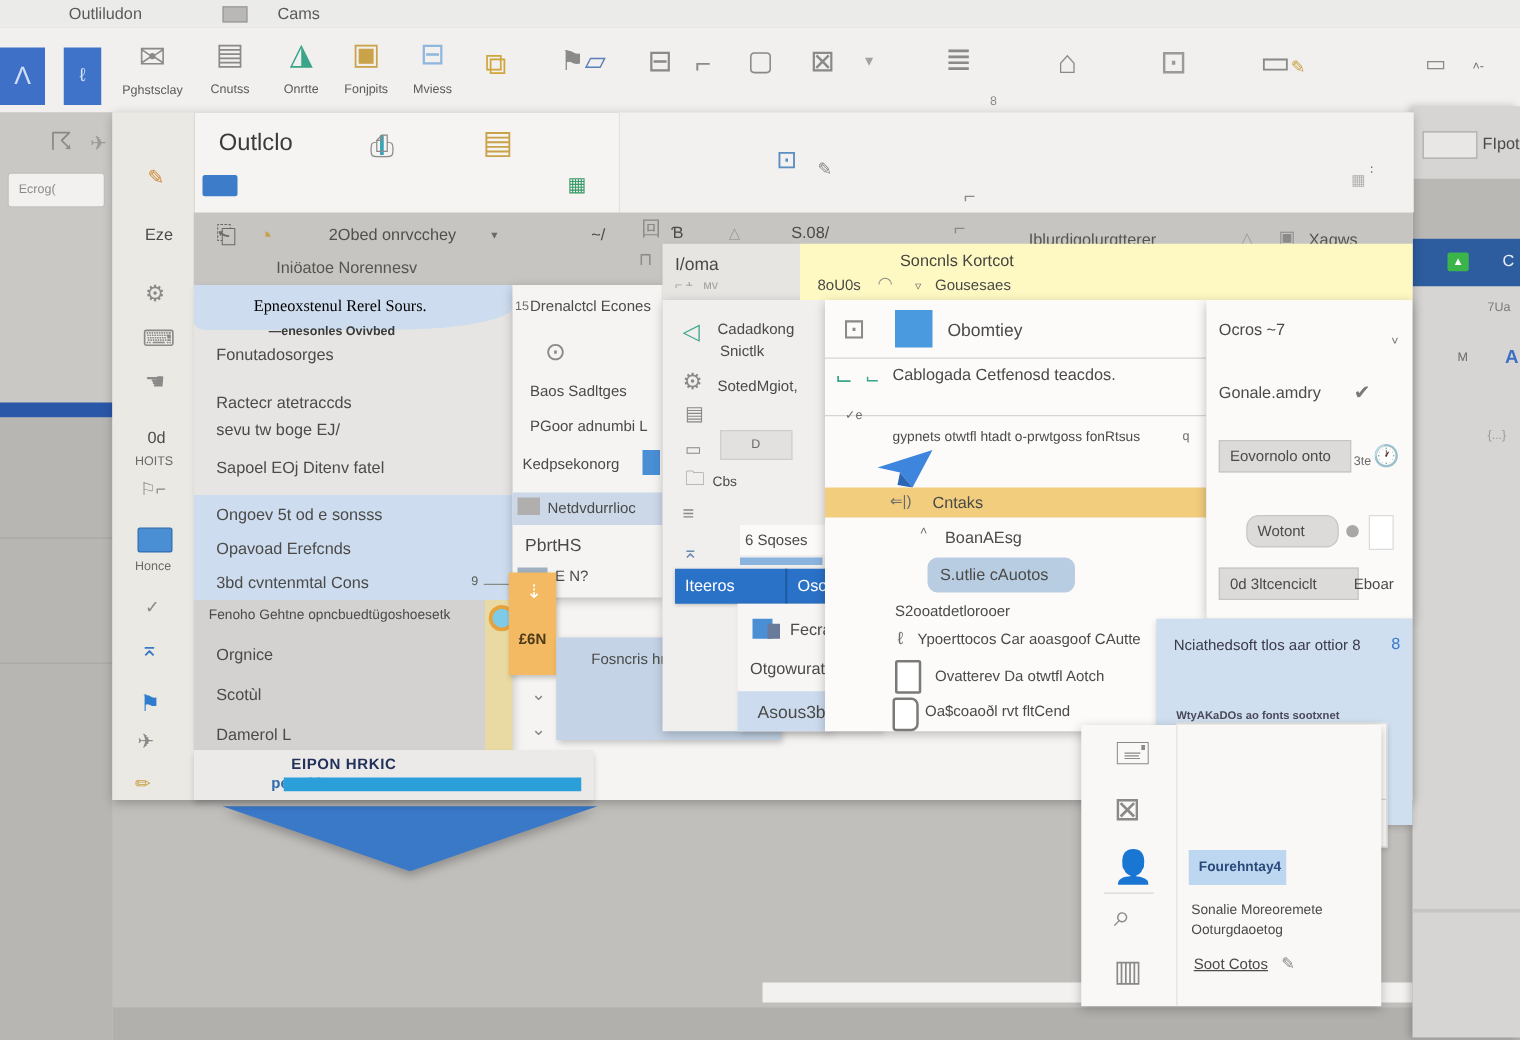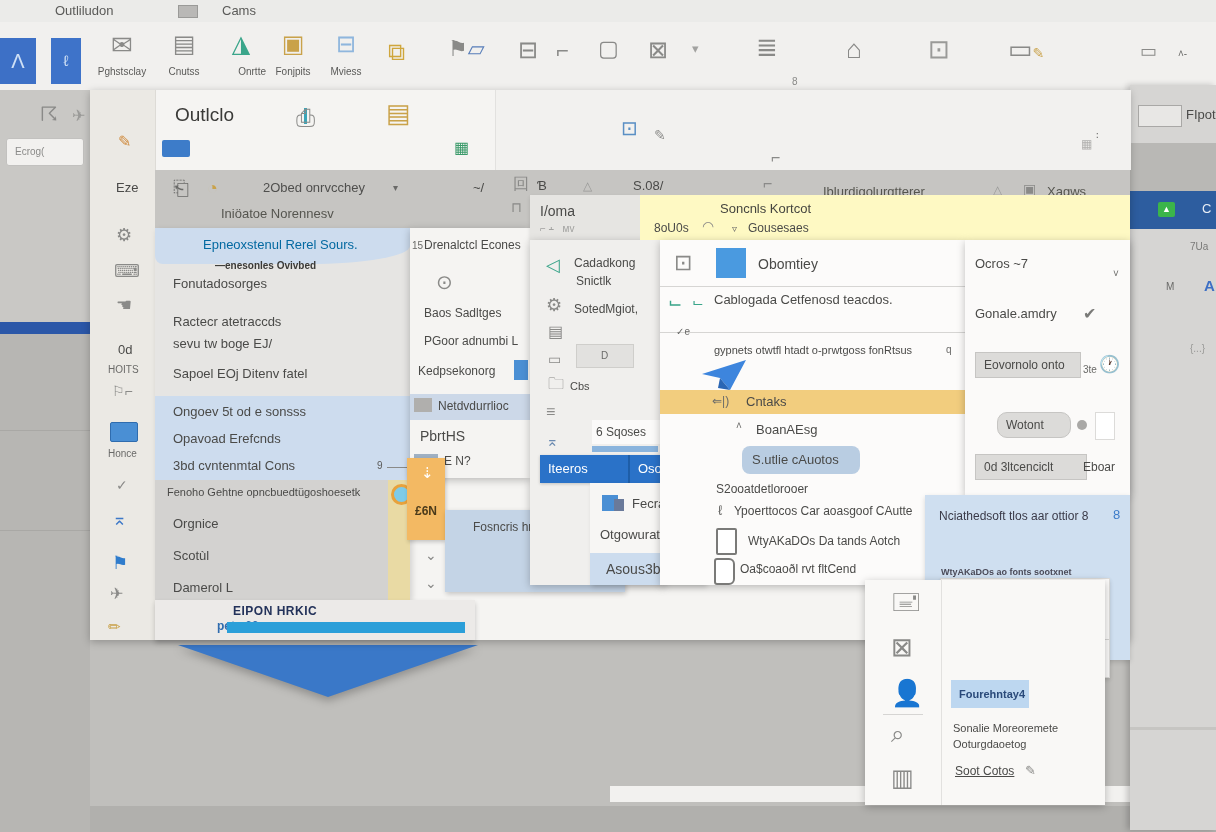--- a/index.html
+++ b/index.html
@@ -39,21 +39,21 @@
   <div class="p" style="left:92px;top:10px;width:60px;text-align:center;">
     <span class="ico" style="font-size:26px;">✉</span>
     <div class="tiny" style="margin-top:8px;color:#5a5a58;">Pghstsclay</div>
   </div>
   <div class="p" style="left:158px;top:10px;width:52px;text-align:center;">
     <span class="ico" style="font-size:24px;">▤</span>
     <div class="tiny" style="margin-top:10px;color:#5a5a58;">Cnutss</div>
   </div>
   <div class="p" style="left:216px;top:10px;width:50px;text-align:center;">
     <span class="ico" style="font-size:24px;color:#3aa58a;">◮</span>
-    <div class="tiny" style="margin-top:10px;color:#5a5a58;text-align:right;">Onrtte</div>
+    <div class="tiny" style="margin-top:10px;color:#5a5a58;">Onrtte</div>
   </div>
   <div class="p" style="left:266px;top:10px;width:54px;text-align:center;">
     <span class="ico" style="font-size:24px;color:#c9a24a;">▣</span>
     <div class="tiny" style="margin-top:10px;color:#5a5a58;">Fonjpits</div>
   </div>
   <div class="p" style="left:322px;top:10px;width:48px;text-align:center;">
     <span class="ico" style="font-size:24px;color:#8fb6dd;">⊟</span>
     <div class="tiny" style="margin-top:10px;color:#5a5a58;">Mviess</div>
   </div>
 
@@ -158,21 +158,21 @@
     <span class="p ico" style="left:608px;top:6px;font-size:16px;">⌐</span>
     <span class="p t" style="left:668px;top:14px;color:#55554f;">Iblurdigolurgtterer</span>
     <span class="p ico" style="left:838px;top:14px;font-size:12px;color:#9a9a98;">△</span>
     <span class="p ico" style="left:868px;top:12px;font-size:14px;">▣</span>
     <span class="p t" style="left:892px;top:14px;color:#55554f;">Xagws</span>
   </div>
 </div>
 
 <div class="p" style="left:155px;top:228px;width:255px;height:372px;background:#e6e5e3;box-shadow:2px 2px 6px rgba(0,0,0,.15);">
   <div class="p hl-blue" style="left:0;top:0;width:255px;height:36px;border-radius:0 0 40% 8px/0 0 18px 8px;"></div>
-  <span class="p t" style="left:48px;top:9px;color:#0369a1;">Epneoxstenul Rerel Sours.</span>
+  <span class="p t" style="left:48px;top:9px;color:#000000;font-family:Liberation Serif, serif;">Epneoxstenul Rerel Sours.</span>
   <span class="p tiny" style="left:60px;top:32px;color:#3a3a38;font-weight:bold;">—enesonles Ovivbed</span>
 
   <span class="p t" style="left:18px;top:48px;">Fonutadosorges</span>
   <span class="p t" style="left:18px;top:86px;">Ractecr atetraccds</span>
   <span class="p t" style="left:18px;top:108px;">sevu tw boge EJ/</span>
   <span class="p t" style="left:18px;top:138px;">Sapoel EOj Ditenv fatel</span>
 
   <div class="p hl-blue" style="left:0;top:168px;width:255px;height:84px;"></div>
   <span class="p t" style="left:18px;top:176px;">Ongoev 5t od e sonsss</span>
   <span class="p t" style="left:18px;top:203px;">Opavoad Erefcnds</span>
@@ -301,21 +301,21 @@
 
   <div class="p" style="left:82px;top:206px;width:118px;height:28px;background:#b9cde2;border-radius:8px;">
     <span class="t" style="margin-left:10px;line-height:28px;">S.utlie cAuotos</span>
   </div>
 
   <span class="p t" style="left:56px;top:242px;font-size:12px;">S2ooatdetlorooer</span>
   <span class="p" style="left:58px;top:262px;font-size:14px;color:#6a6a68;">ℓ</span>
   <span class="p t" style="left:74px;top:264px;font-size:12px;">Ypoerttocos Car aoasgoof CAutte</span>
 
   <span class="p cb" style="left:56px;top:288px;"></span>
-  <span class="p t" style="left:88px;top:294px;font-size:12px;">WtyAKaDOs Da tands Aotch</span>
+  <span class="p t" style="left:88px;top:294px;font-size:12px;">Ovatterev Da otwtfl Aotch</span>
   <span class="p cb" style="left:54px;top:318px;border-radius:3px 6px 6px 3px;"></span>
   <span class="p t" style="left:80px;top:322px;font-size:12px;">Oa$coaoðl rvt fltCend</span>
 </div>
 
 <div class="p panel" style="left:965px;top:240px;width:165px;height:255px;background:#fbfaf9;">
   <span class="p t" style="left:10px;top:16px;">Ocros ~7</span>
   <span class="p tiny" style="left:148px;top:28px;">˅</span>
   <span class="p t" style="left:10px;top:66px;">Gonale.amdry</span>
   <span class="p" style="left:118px;top:64px;color:#7a7a78;">✔</span>
   <div class="p chip" style="left:10px;top:112px;width:88px;">

